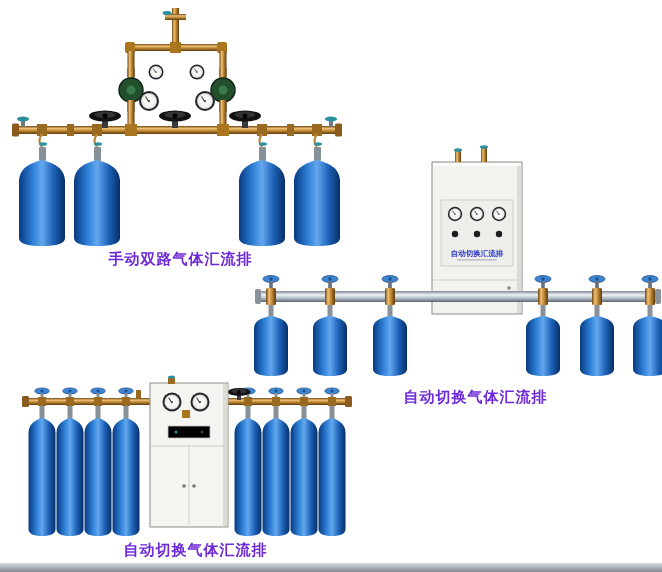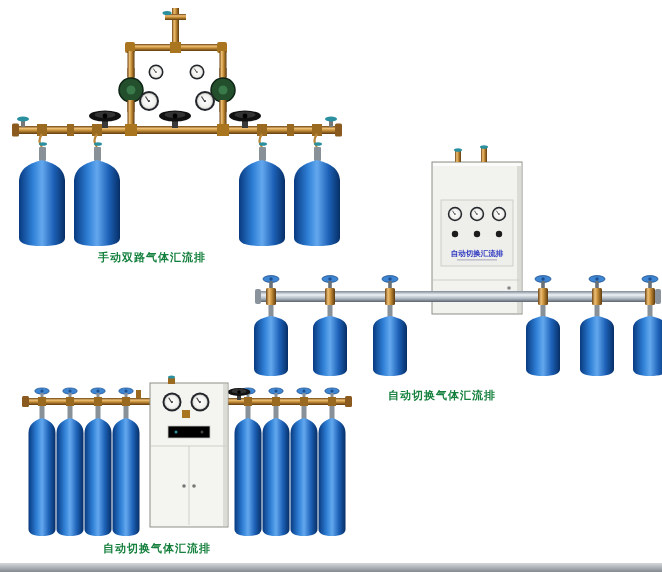--- a/index.html
+++ b/index.html
@@ -14,24 +14,25 @@
     height: 572px;
     background: #ffffff;
     overflow: hidden;
   }
   #scene {
     position: absolute;
     left: 0; top: 0;
   }
   .caption {
     position: absolute;
-    color: #15803d;
-    font-size: 11px;
+    color: #6d28d9;
+    font-size: 15px;
     font-weight: bold;
     letter-spacing: 1px;
+    text-align: center;
     white-space: nowrap;
   }
   .bottom-strip {
     position: absolute;
     left: 0;
     top: 563px;
     width: 662px;
     height: 9px;
     background: linear-gradient(#d6d8da, #a8aeb4 55%, #82888e);
   }

